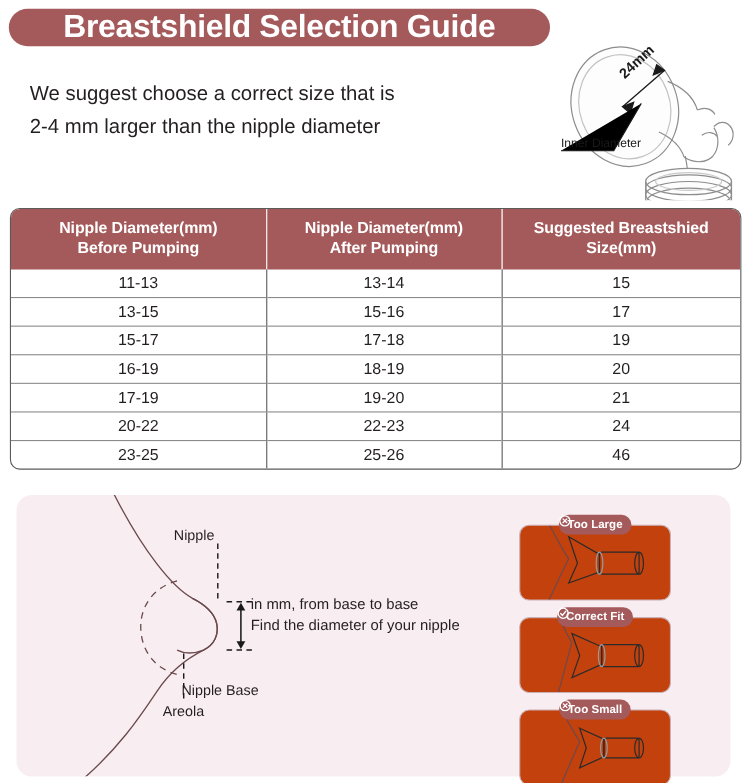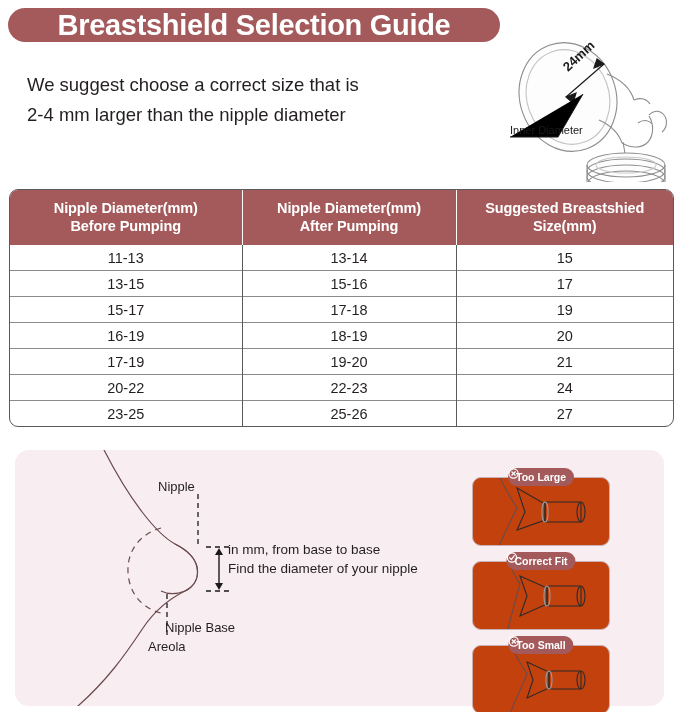--- a/index.html
+++ b/index.html
@@ -276,21 +276,21 @@
         <td>21</td>
       </tr>
       <tr>
         <td>20-22</td>
         <td>22-23</td>
         <td>24</td>
       </tr>
       <tr>
         <td>23-25</td>
         <td>25-26</td>
-        <td>27</td>
+        <td>46</td>
       </tr>
     </tbody>
   </table>
 </div>
 
 <div id="bottom-panel">
   <div id="breast-diagram">
     <svg width="460" height="256" viewBox="0 0 460 256" xmlns="http://www.w3.org/2000/svg">
       <g fill="none" stroke="#6b4a4e" stroke-width="1.2">
 

